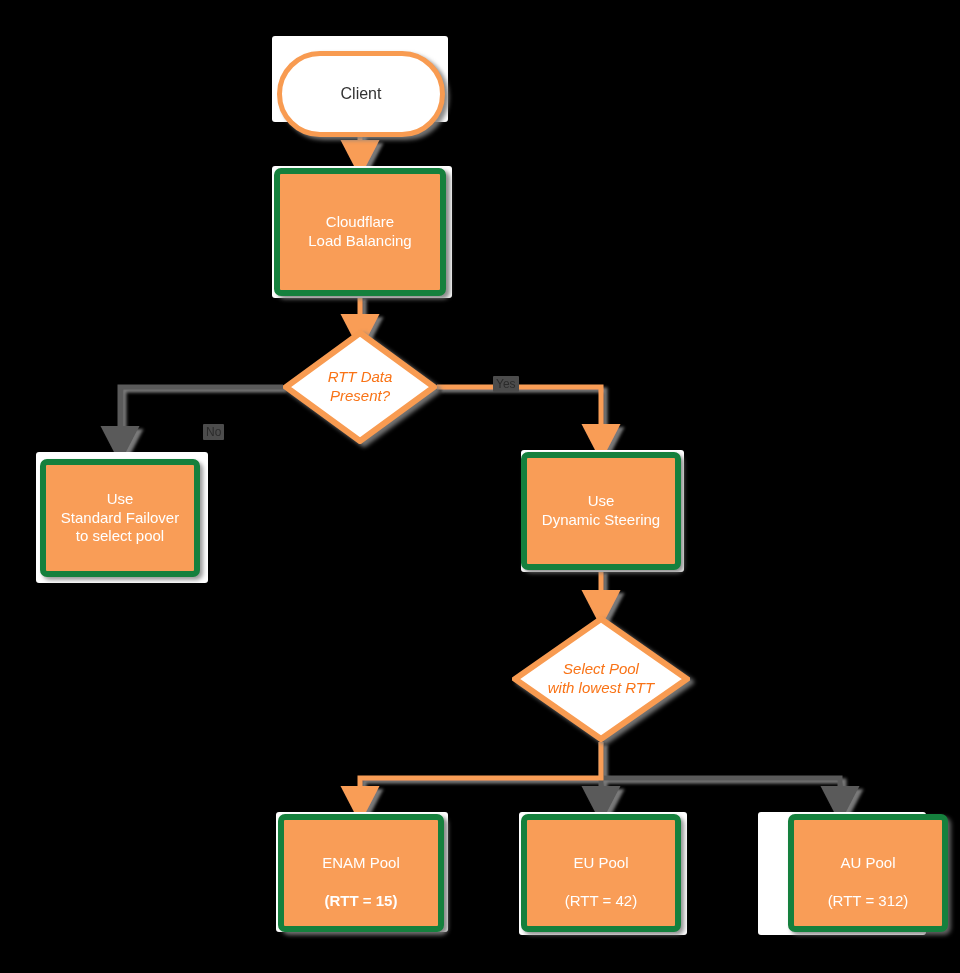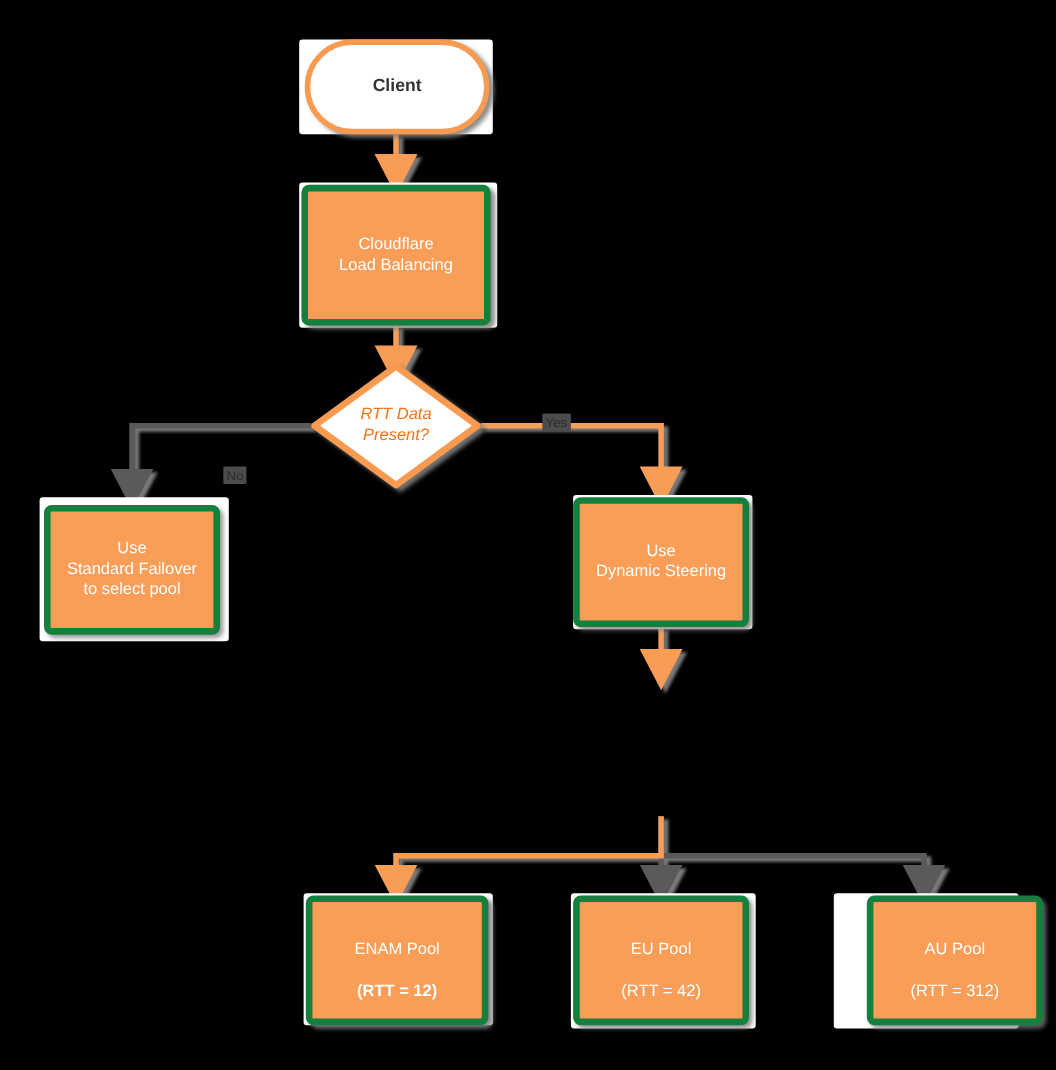--- a/index.html
+++ b/index.html
@@ -128,21 +128,21 @@
       <path d="M601,778 L840,778 L840,812" stroke="#5A5A5A" stroke-width="5" fill="none" marker-end="url(#arrow-gray)"></path>
 
       <path d="M601,742 L601,778 L360,778 L360,812" stroke="#F99D57" stroke-width="5" fill="none" marker-end="url(#arrow-orange)"></path>
     </g>
   </svg>
 
   <div class="edge-label" style="left:203px; top:377px;margin-top:47px;">No</div>
   <div class="edge-label" style="left:493px; top:376px;">Yes</div>
 
   <div class="plate" style="left:272px; top:36px; width:176px; height:86px;"></div>
-  <div class="node n-stadium" style="left:277px; top:36px; width:168px; height:86px; filter:drop-shadow(4px 3px 2px rgba(128,128,128,0.9));font-weight:bold;">
+  <div class="node n-stadium" style="left:277px; top:51px; width:168px; height:86px; filter:drop-shadow(4px 3px 2px rgba(128,128,128,0.9));">
     <span class="node-label">Client</span>
   </div>
 
   <div class="plate" style="left:272px; top:166px; width:180px; height:132px;"></div>
   <div class="node n-process" style="left:274px; top:168px; width:172px; height:128px; filter:drop-shadow(4px 3px 2px rgba(128,128,128,0.9));">
     <span class="node-label">Cloudflare
 Load Balancing</span>
   </div>
 
   <div class="node n-diamond" style="left:283px; top:330px; width:154px; height:114px;">
@@ -159,26 +159,33 @@
 Standard Failover
 to select pool</span>
   </div>
 
   <div class="plate" style="left:521px; top:450px; width:163px; height:122px;"></div>
   <div class="node n-process" style="left:521px; top:452px; width:160px; height:118px; filter:drop-shadow(3px 3px 2px rgba(120,120,120,0.8));">
     <span class="node-label">Use
 Dynamic Steering</span>
   </div>
 
+  <div class="node n-diamond" style="left:512px; top:616px; width:178px; height:126px;">
+    <svg class="dia-shape" viewBox="0 0 178 126" preserveAspectRatio="none" style="filter:drop-shadow(4px 3px 2px rgba(128,128,128,0.9));">
+      <polygon points="89,3 175,63 89,123 3,63" fill="#FFFFFF" stroke="#F89B51" stroke-width="6"></polygon>
+    </svg>
+    <span class="node-label">Select Pool
+with lowest RTT</span>
+  </div>
 
   <div class="plate" style="left:276px; top:812px; width:172px; height:120px;"></div>
   <div class="node n-process" style="left:278px; top:814px; width:166px; height:118px; filter:drop-shadow(4px 3px 2px rgba(128,128,128,0.9));">
     <span class="node-label">
       <span>ENAM Pool</span><br>
-      <span class="bold">(RTT = 12)</span>
+      <span class="bold">(RTT = 15)</span>
     </span>
   </div>
 
   <div class="plate" style="left:519px; top:812px; width:168px; height:123px;"></div>
   <div class="node n-process" style="left:521px; top:814px; width:160px; height:118px; filter:drop-shadow(3px 3px 2px rgba(120,120,120,0.8));">
     <span class="node-label">
       <span>EU Pool</span><br>
       <span>(RTT = 42)</span>
     </span>
   </div>

